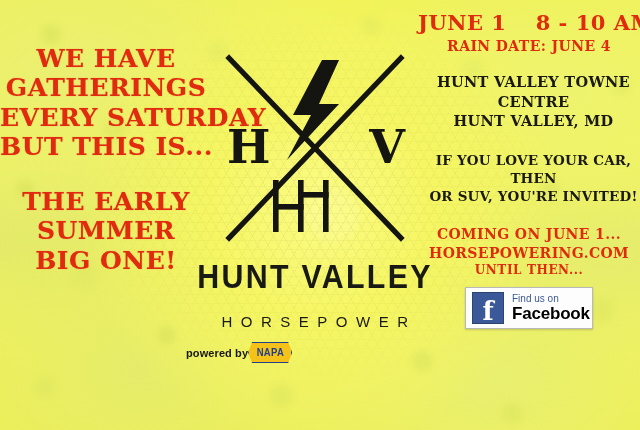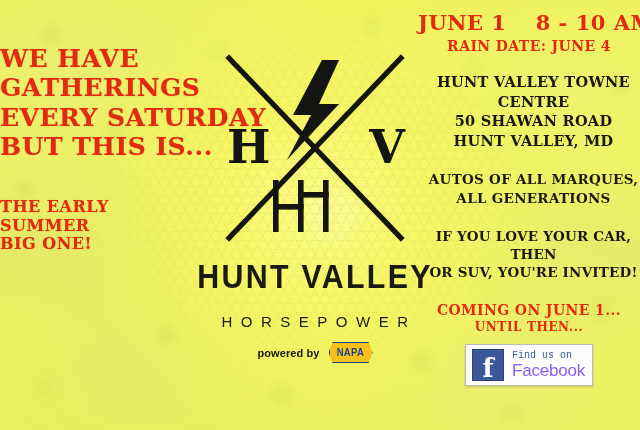--- a/index.html
+++ b/index.html
@@ -67,30 +67,30 @@
     mask-image: radial-gradient(ellipse 46% 52% at 50% 46%, #000 0%, rgba(0,0,0,.55) 55%, rgba(0,0,0,0) 85%);
   }
 
   .layer { position: absolute; }
 
   
   #left-copy {
     left: 0;
     top: 44px;
     width: 212px;
-    text-align: left;
+    text-align: center;
     color: #e02b10;
     font-family: "DejaVu Serif", serif;
     font-weight: bold;
     letter-spacing: .5px;
     line-height: 1.17;
     text-shadow: 0 0 1px rgba(224,43,16,.45);
   }
   #left-copy .blk-a { font-size: 25px; }
-  #left-copy .blk-b { font-size: 16px; margin-top: 37px; }
+  #left-copy .blk-b { font-size: 25px; margin-top: 26px; }
   #left-copy .line { white-space: nowrap; }
 
   
   #logo-block {
     left: 186px;
     top: 44px;
     width: 258px;
     text-align: center;
   }
   #logo-mark {
@@ -119,22 +119,21 @@
     color: #1a1a14;
     margin-top: 17px;
     padding-left: 8px;
     white-space: nowrap;
   }
 
   #powered-row {
     margin-top: 12px;
     display: flex;
     align-items: center;
-    justify-content: center;
-    gap: 9px;
+    justify-content: flex-start;
   }
   #powered-label {
     font-family: "Liberation Sans", sans-serif;
     font-weight: bold;
     font-size: 11px;
     color: #17170f;
     letter-spacing: .1px;
   }
   #napa-badge {
     position: relative;
@@ -208,30 +207,30 @@
   }
   #fb-f {
     font-family: "DejaVu Serif", serif;
     font-weight: bold;
     font-size: 26px;
     line-height: .93;
     color: #ffffff;
   }
   #fb-text { text-align: left; line-height: 1; }
   #fb-find {
-    font-family: Liberation Mono, monospace;
+    font-family: Liberation Sans, sans-serif;
     font-size: 10px;
     color: #3b5998;
     display: block;
   }
   #fb-name {
     font-family: "Liberation Sans", sans-serif;
-    font-weight: normal;
+    font-weight: bold;
     font-size: 17px;
-    color: #8b5cf6;
+    color: #000000;
     display: block;
     margin-top: 1px;
     letter-spacing: -.2px;
   }
 </style>
 </head>
 <body>
 
 <div id="poster">
 
@@ -290,36 +289,32 @@
     </div>
   </div>
 
   <div class="layer" id="right-col">
 
     <div id="r-headline" class="r-red">JUNE 1  8 - 10 AM</div>
     <div id="r-raindate" class="r-red">RAIN DATE:  JUNE 4</div>
 
     <div id="r-address" class="r-dark">
       <div>HUNT VALLEY TOWNE CENTRE</div>
-      <div>50 SHAWAN ROAD</div>
       <div>HUNT VALLEY, MD</div>
     </div>
 
-    <div id="r-marques" class="r-dark">
-      <div>AUTOS OF ALL MARQUES,</div>
-      <div>ALL GENERATIONS</div>
-    </div>
 
     <div id="r-invite" class="r-dark">
       <div>IF YOU LOVE YOUR CAR, THEN</div>
       <div>OR SUV, YOU'RE INVITED!</div>
     </div>
 
     <div id="r-coming" class="r-red">
       <div>COMING ON JUNE 1...</div>
+      <div>HORSEPOWERING.COM</div>
     </div>
 
     <div id="r-until" class="r-red">UNTIL THEN...</div>
 
     <div id="fb-badge">
       <span id="fb-tile">
         <span id="fb-f">f</span>
       </span>
       <span id="fb-text">
         <span id="fb-find">Find us on</span>

